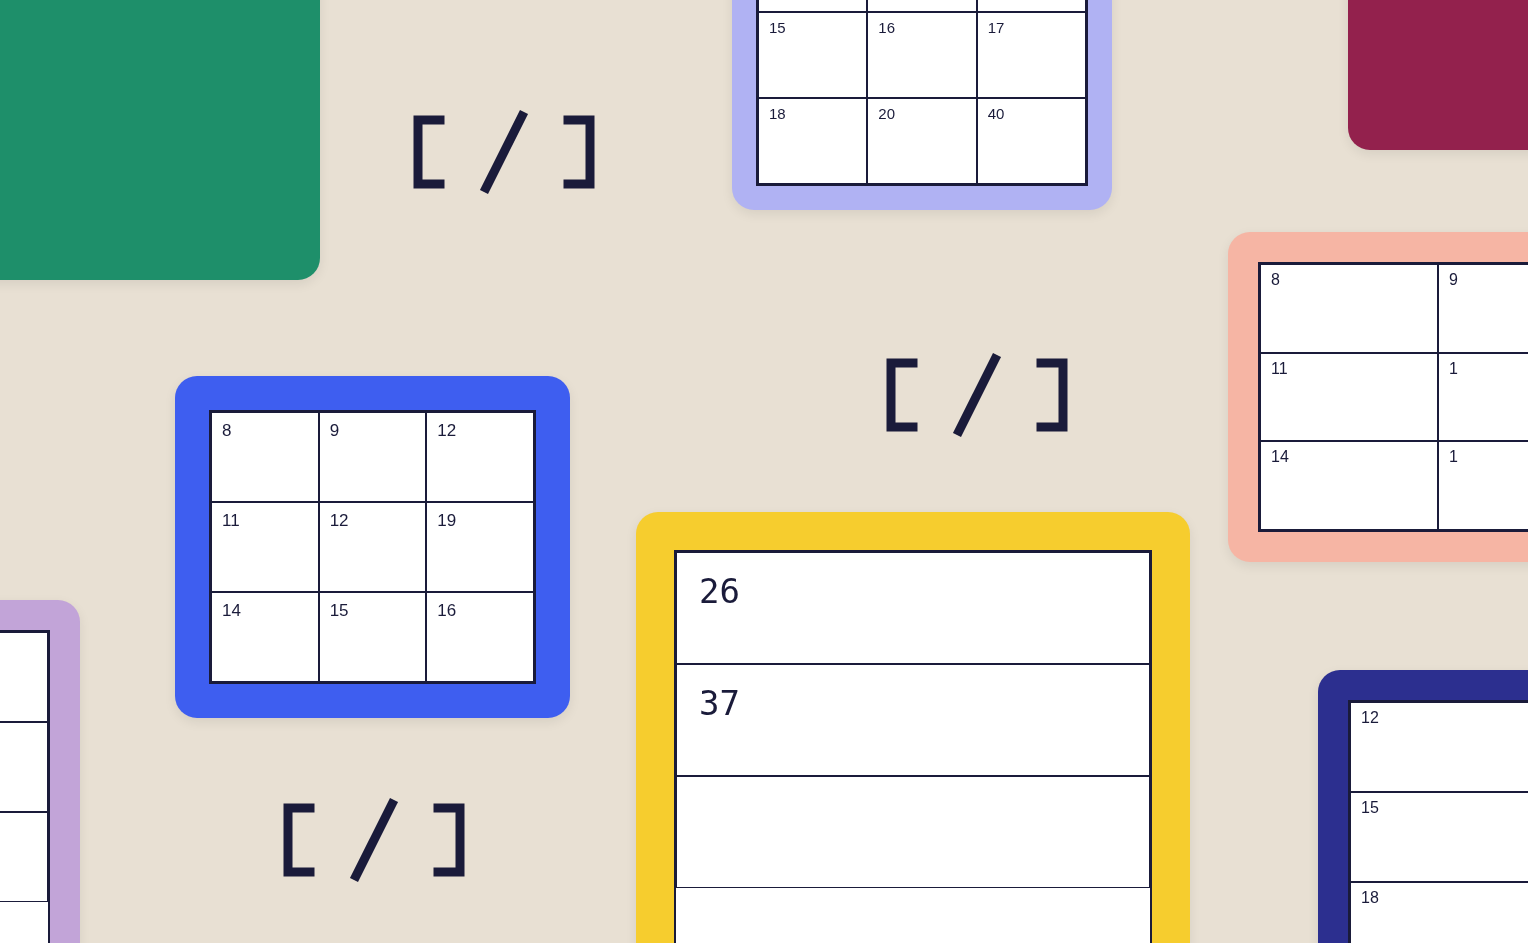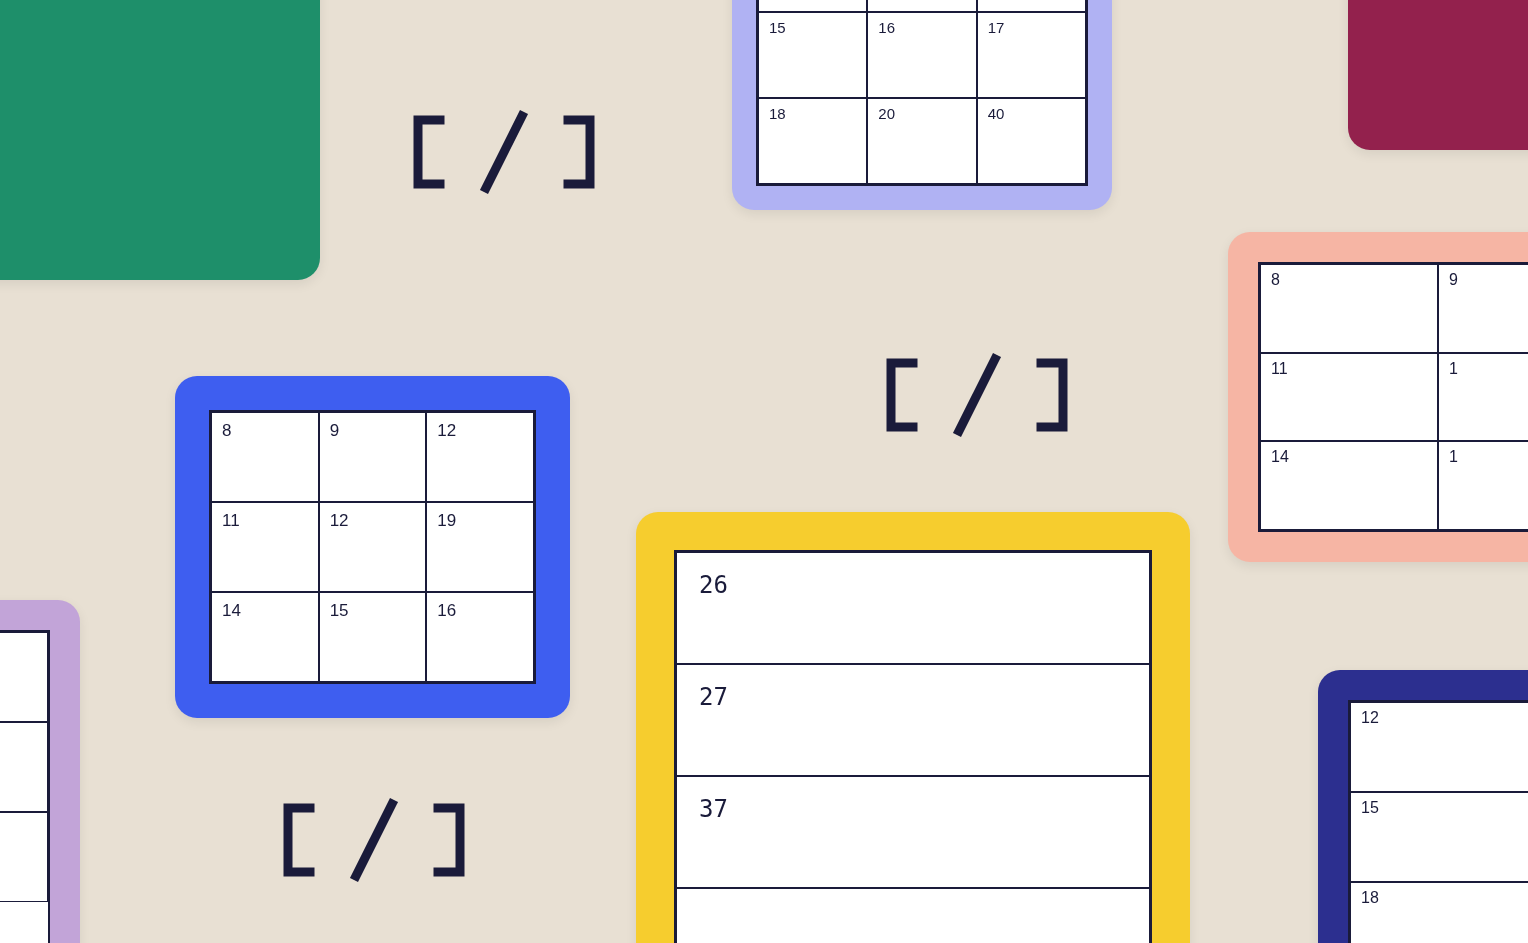--- a/index.html
+++ b/index.html
@@ -94,21 +94,21 @@
     width: 554px; height: 600px;
     background: #f6cd2e;
     padding: 38px;
   }
   .yellow-grid {
     width: 100%; height: 100%;
     grid-template-columns: 1fr;
     grid-auto-rows: 112px;
   }
   .yellow-grid .cell {
-    font-size: 24px;
+    font-size: 34px;
     padding: 18px 22px;
     font-family: ui-monospace, monospace;
   }
 
   
   .lilac-card {
     left: -160px; top: 600px;
     width: 240px; height: 500px;
     background: #c2a4d8;
     padding: 30px;
@@ -191,21 +191,20 @@
     <div class="cell">11</div>
     <div class="cell">1</div>
     <div class="cell">14</div>
     <div class="cell">1</div>
   </div>
 </div>
 
 <div class="card yellow-card">
   <div class="grid yellow-grid">
     <div class="cell">26</div>
-    <div class="cell">27</div>
     <div class="cell">37</div>
     <div class="cell"></div>
   </div>
 </div>
 
 <div class="card lilac-card">
   <div class="grid lilac-grid">
     <div class="cell"></div>
     <div class="cell"></div>
     <div class="cell"></div>

